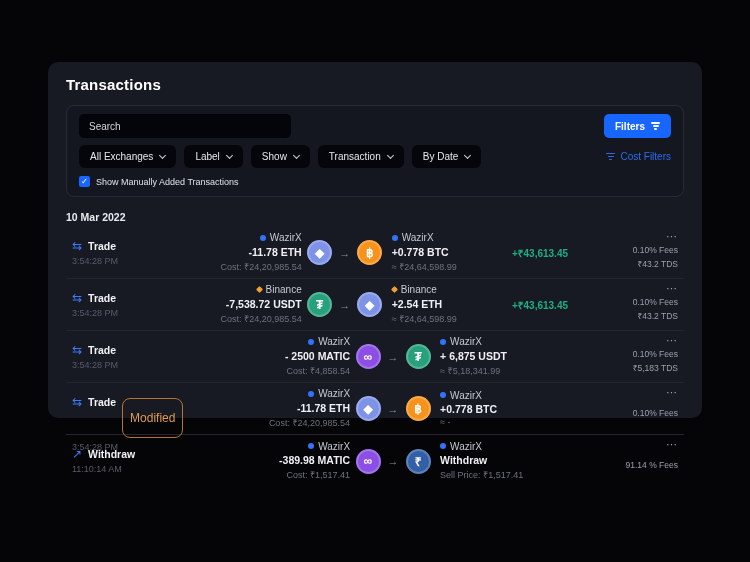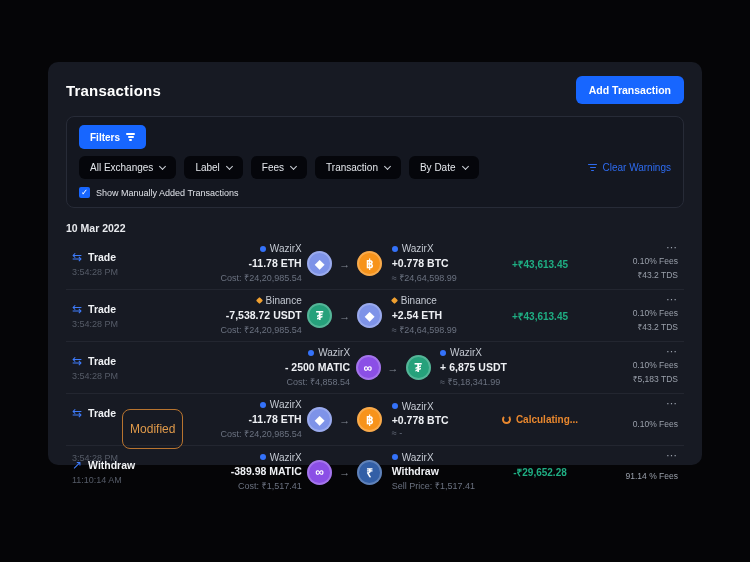--- a/index.html
+++ b/index.html
@@ -4,21 +4,21 @@
 <style>
   * { box-sizing: border-box; margin: 0; padding: 0; }
   html,body { width:750px; height:562px; }
   body {
     background:#050507;
     font-family:"Liberation Sans", sans-serif;
     position:relative;
     overflow:hidden;
   }
   .card {
-    position:absolute; left:48px; top:62px; width:654px; height:403px;
+    position:absolute; left:48px; top:62px; width:654px; height:356px;
     background:#171a23; border-radius:10px; padding:14px 18px;
   }
   .card-header { display:flex; justify-content:space-between; align-items:center; }
   .title { font-size:15px; font-weight:700; color:#ffffff; letter-spacing:.2px; }
   .add-btn {
     background:#1766ff; color:#fff; font-size:10.5px; font-weight:600;
     padding:8px 13px; border-radius:6px; border:none; cursor:pointer;
     font-family:"Liberation Sans", sans-serif;
   }
   
@@ -103,62 +103,62 @@
   .feelines { display:flex; flex-direction:column; align-items:flex-end; gap:3px; margin-top:8px; }
   .fee { font-size:8.5px; color:#9aa0ab; }
   .fee:empty { display:none; }
 </style>
 </head>
 <body>
 
 <div class="card">
   <div class="card-header">
     <div class="title">Transactions</div>
-    <button class="add-btn">Add Transaction</button>
   </div>
 
   <div class="panel">
     <div class="panel-top">
+      <input class="search" placeholder="Search" style="">
       <button class="filters-btn">
         <span>Filters</span>
         <span class="funnel">
             <i></i>
             <i></i>
             <i></i>
           </span>
       </button>
     </div>
     <div class="pills-row">
       <div class="pill">
         <span>All Exchanges</span>
         <span class="chevron"></span>
       </div>
       <div class="pill">
         <span>Label</span>
         <span class="chevron"></span>
       </div>
       <div class="pill">
-        <span>Fees</span>
+        <span>Show</span>
         <span class="chevron"></span>
       </div>
       <div class="pill">
         <span>Transaction</span>
         <span class="chevron"></span>
       </div>
       <div class="pill">
         <span>By Date</span>
         <span class="chevron"></span>
       </div>
       <div class="clear">
         <span class="funnel blue">
             <i></i>
             <i></i>
             <i></i>
           </span>
-        <span>Clear Warnings</span>
+        <span>Cost Filters</span>
       </div>
     </div>
     <div class="check-row">
       <div class="checkbox">✓</div>
       <div class="check-label">Show Manually Added Transactions</div>
     </div>
   </div>
 
   <div class="date-header">10 Mar 2022</div>
 
@@ -328,24 +328,20 @@
           </span>
       </div>
       <div class="cell in">
         <div class="exch">
             <span class="exdot" data-shape="circle" style="background: rgb(52, 114, 250);"></span>
             <span class="exname">WazirX</span>
           </div>
         <div class="amount">+0.778 BTC</div>
         <div class="sub">≈ -</div>
       </div>
-      <div class="cell gain">
-        <span class="spinner" data-show="true"></span>
-        <span class="gainval" style="color: rgb(232, 135, 46);">Calculating...</span>
-      </div>
       <div class="cell fees">
         <span class="dots">⋯</span>
         <div class="feelines">
           <div class="fee">0.10% Fees</div>
 
         </div>
       </div>
     </div>
 
     <div class="row">
@@ -375,24 +371,20 @@
           </span>
       </div>
       <div class="cell in">
         <div class="exch">
             <span class="exdot" data-shape="circle" style="background: rgb(52, 114, 250);"></span>
             <span class="exname">WazirX</span>
           </div>
         <div class="amount">Withdraw</div>
         <div class="sub">Sell Price: ₹1,517.41</div>
       </div>
-      <div class="cell gain">
-
-        <span class="gainval" style="color: rgb(31, 174, 131);">-₹29,652.28</span>
-      </div>
       <div class="cell fees">
         <span class="dots">⋯</span>
         <div class="feelines">
           <div class="fee">91.14 % Fees</div>
 
         </div>
       </div>
     </div>
 
   </div>

